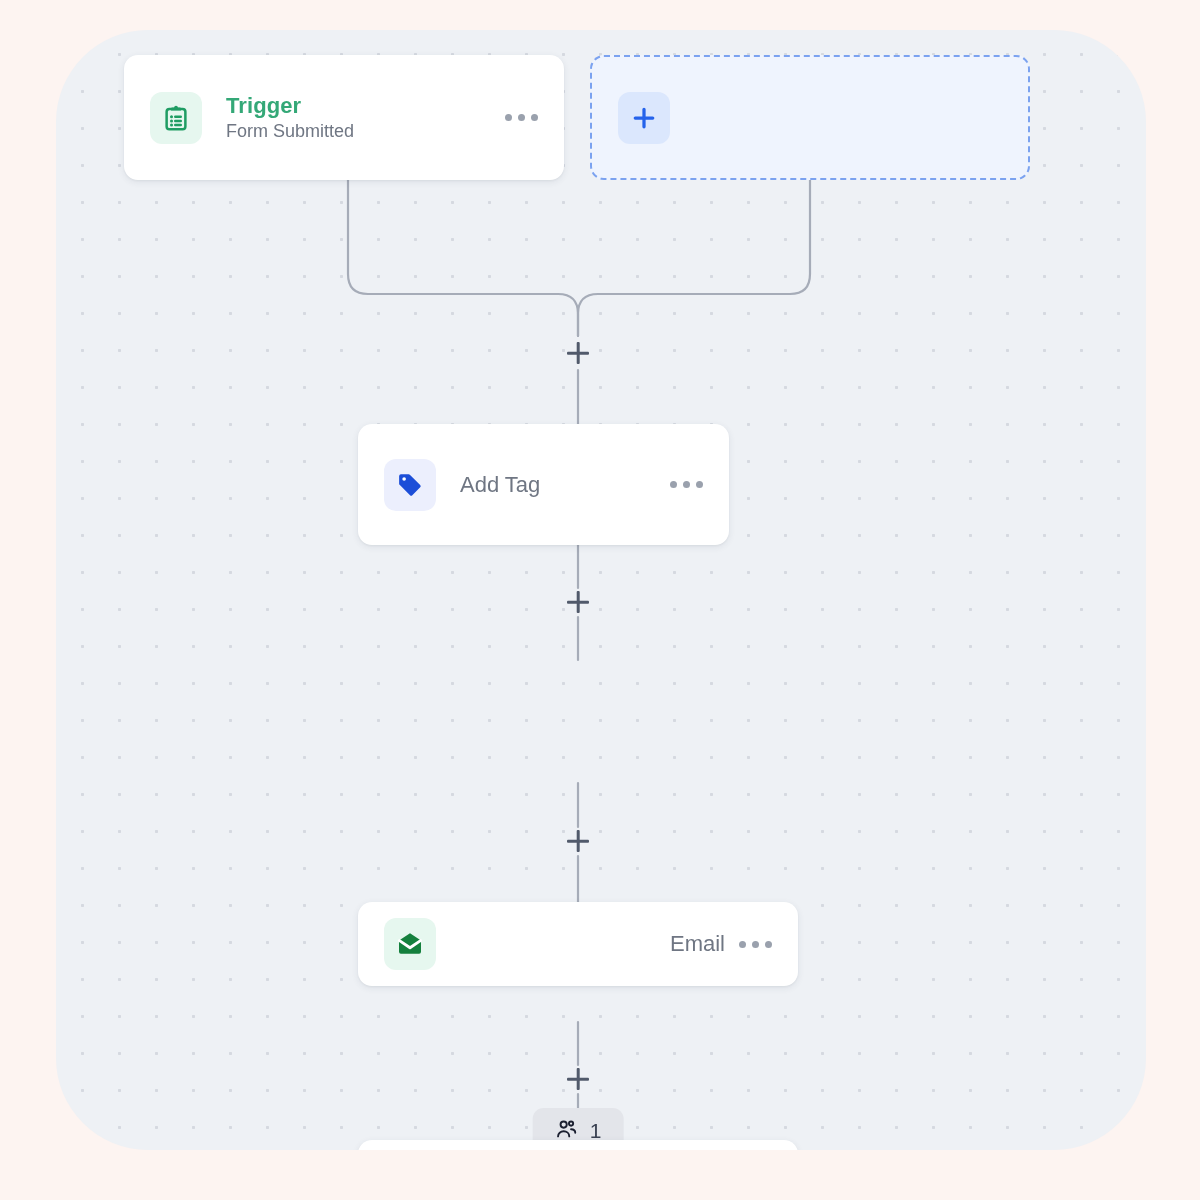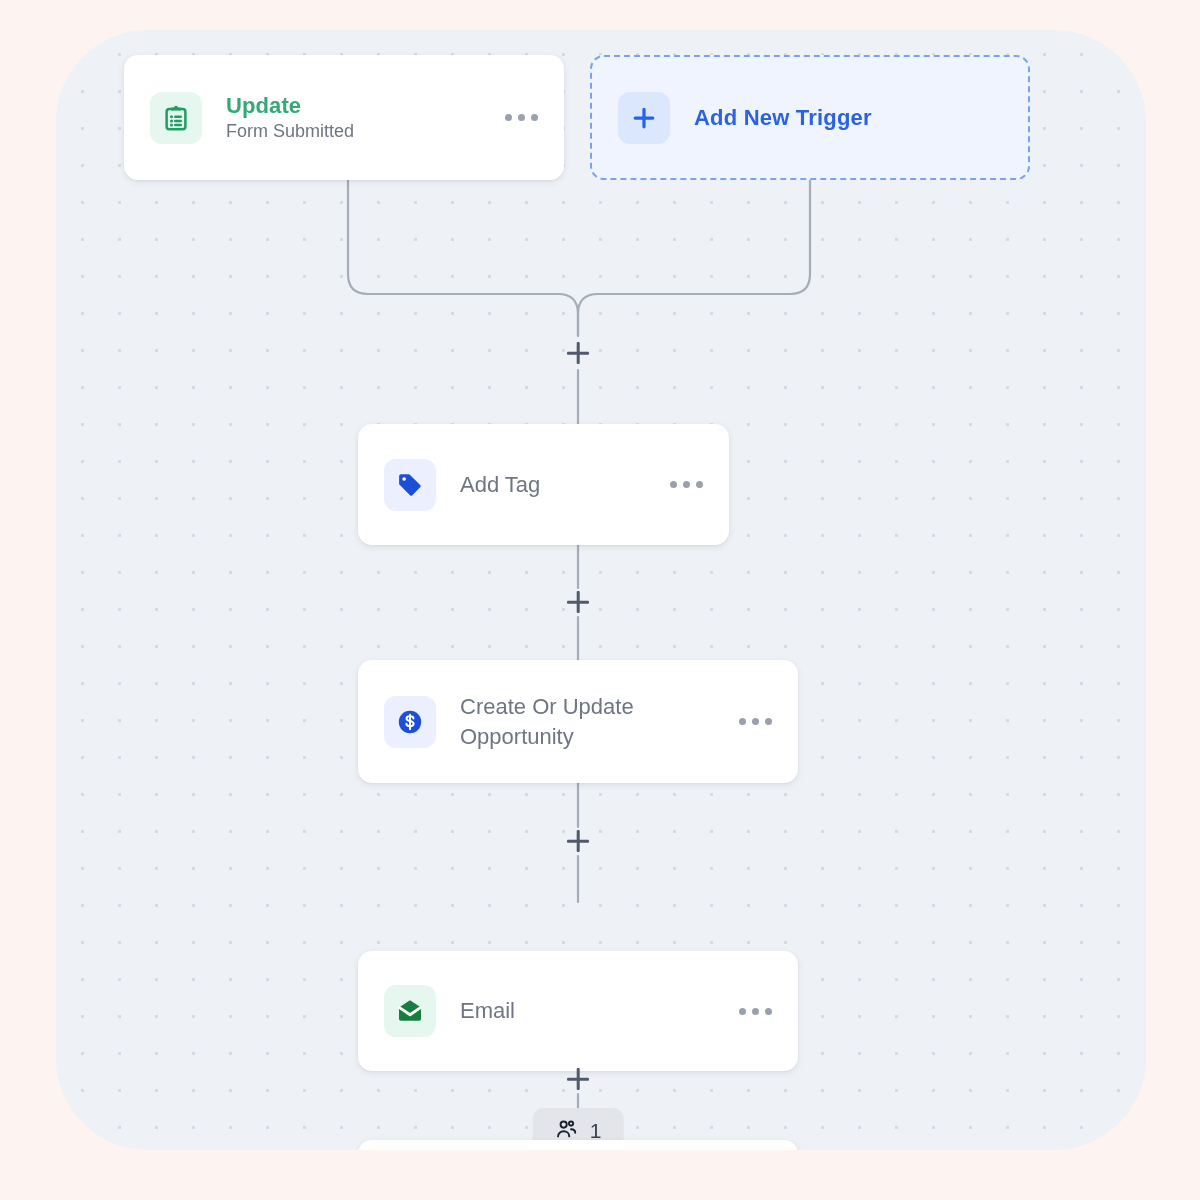--- a/index.html
+++ b/index.html
@@ -210,38 +210,35 @@
     <div class="icon-box mint">
       <svg width="30" height="30" viewBox="0 0 24 24" fill="none" stroke="#1f9d63" stroke-width="2" stroke-linecap="round" stroke-linejoin="round">
         <path d="M9 3.5h6a1 1 0 0 1 1 1V6H8V4.5a1 1 0 0 1 1-1z" fill="#1f9d63" stroke="none"></path>
         <rect x="4.5" y="4.8" width="15" height="16.2" rx="2.2"></rect>
         <circle cx="12" cy="3.6" r="1.5" fill="#1f9d63" stroke="none"></circle>
         <path d="M8.4 11h.02M8.4 14.4h.02M8.4 17.6h.02" stroke-width="2.4"></path>
         <path d="M11.4 11h4.4M11.4 14.4h4.4M11.4 17.6h4.4"></path>
       </svg>
     </div>
     <div class="card-text">
-      <div class="title-green">Update</div>
+      <div class="title-green">Trigger</div>
       <div class="sub-gray">Form Submitted</div>
     </div>
     <div class="dots">
       <i></i>
         <i></i>
         <i></i>
     </div>
   </div>
 
   <div class="card ghost" style="left:590px; top:55px; width:440px; height:125px;">
     <div class="icon-box bluebg">
       <svg width="30" height="30" viewBox="0 0 24 24" fill="none" stroke="#2563eb" stroke-width="2.6" stroke-linecap="round">
         <path d="M12 5v14M5 12h14"></path>
       </svg>
-    </div>
-    <div class="card-text">
-      <div class="label-blue">Add New Trigger</div>
     </div>
   </div>
 
   <div class="plus" style="left:578px; top:353px;"></div>
 
   <div class="card" style="left:358px; top:424px; width:371px; height:121px;">
     <div class="icon-box lav">
       <svg width="30" height="30" viewBox="0 0 24 24">
         <path d="M3.4 4.6A1.3 1.3 0 0 1 4.7 3.3h6.2c.36 0 .7.14.95.4l8.3 8.3a1.3 1.3 0 0 1 0 1.85l-6.3 6.3a1.3 1.3 0 0 1-1.85 0l-8.3-8.3a1.35 1.35 0 0 1-.4-.95V4.6z" fill="#1c4ed8"></path>
         <circle cx="7.3" cy="7.2" r="1.45" fill="#ffffff"></circle>
@@ -252,41 +249,24 @@
     </div>
     <div class="dots">
       <i></i>
         <i></i>
         <i></i>
     </div>
   </div>
 
   <div class="plus" style="left:578px; top:602px;"></div>
 
-  <div class="card" style="left:358px; top:660px; width:440px; height:123px;">
-    <div class="icon-box lav">
-      <svg width="32" height="32" viewBox="0 0 24 24">
-        <circle cx="12" cy="12" r="8.4" fill="#1c4ed8"></circle>
-        <path d="M12 6.6v10.8" stroke="#ffffff" stroke-width="1.5" stroke-linecap="round"></path>
-        <path d="M14.6 9.3c0-1-1.1-1.7-2.6-1.7s-2.6.7-2.6 1.75c0 1.05 1 1.6 2.6 1.95 1.6.35 2.7.9 2.7 2 0 1.1-1.2 1.8-2.7 1.8s-2.7-.7-2.7-1.8" stroke="#ffffff" stroke-width="1.5" fill="none" stroke-linecap="round"></path>
-      </svg>
-    </div>
-    <div class="card-text">
-      <div class="label-gray" style="max-width:260px;">Create Or Update Opportunity</div>
-    </div>
-    <div class="dots">
-      <i></i>
-        <i></i>
-        <i></i>
-    </div>
-  </div>
 
   <div class="plus" style="left:578px; top:841px;"></div>
 
-  <div class="card" style="left:358px; top:951px; width:440px; height:120px;">
+  <div class="card" style="left:358px; top:902px; width:440px; height:84px;text-align:right;">
     <div class="icon-box mint">
       <svg width="30" height="30" viewBox="0 0 24 24">
         <path d="M3.2 9.1 12 3.3l8.8 5.8v9.1a1.5 1.5 0 0 1-1.5 1.5H4.7a1.5 1.5 0 0 1-1.5-1.5V9.1z" fill="#15803d"></path>
         <path d="M3.6 9.3 12 15l8.4-5.7" stroke="#ffffff" stroke-width="2.3" fill="none" stroke-linecap="round" stroke-linejoin="round"></path>
       </svg>
     </div>
     <div class="card-text">
       <div class="label-gray">Email</div>
     </div>
     <div class="dots">

